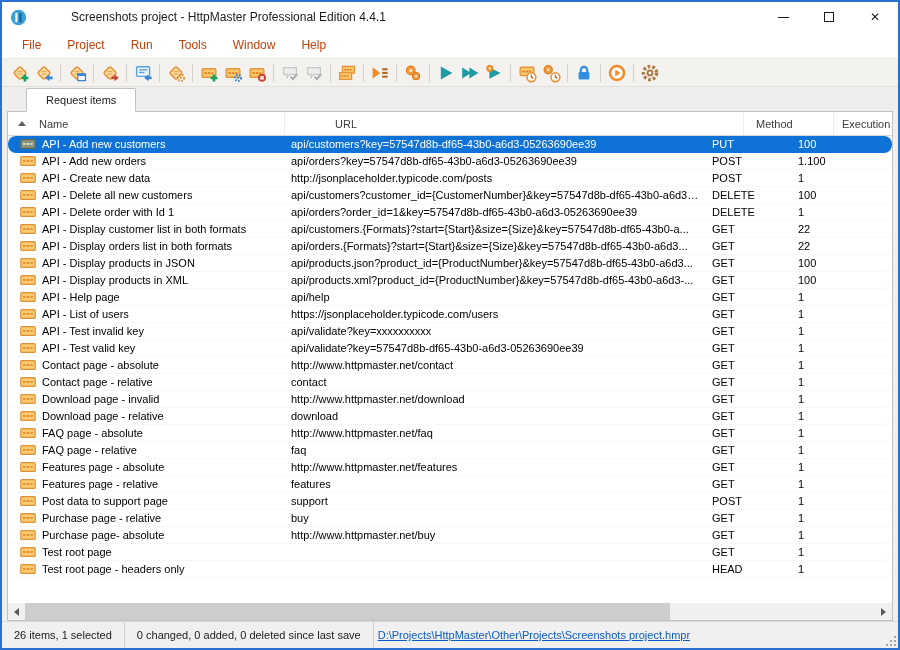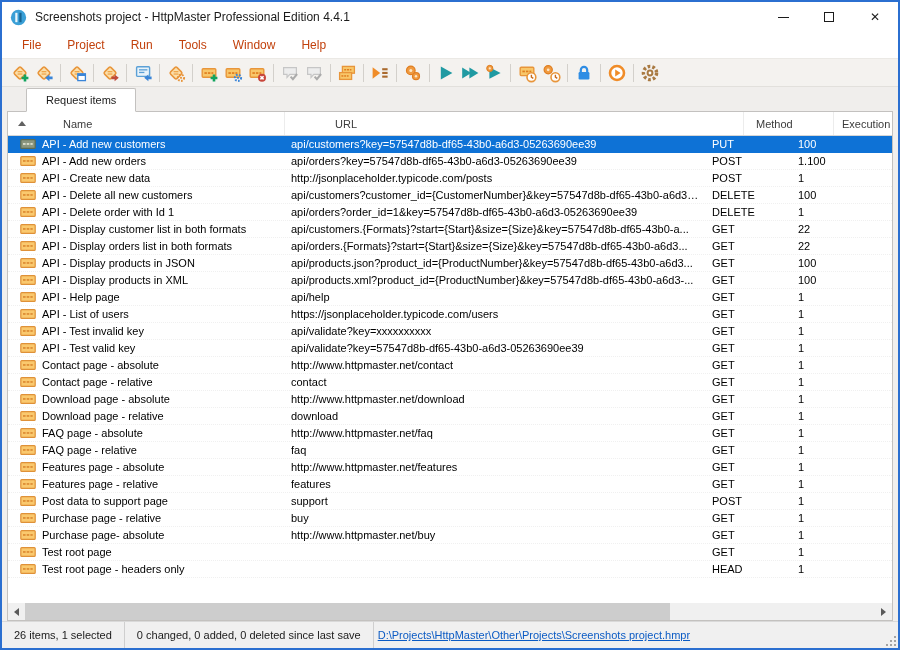--- a/index.html
+++ b/index.html
@@ -1,20 +1,20 @@
 <!DOCTYPE html>
 <html><head>
 <meta charset="utf-8">
 <style>
   * { box-sizing: border-box; margin: 0; padding: 0; }
   html,body { width:900px; height:650px; font-family:"Liberation Sans", sans-serif; background:#fff; }
   .window { width:900px; height:650px; border:2px solid #2b6fd0; background:#fff; display:flex; flex-direction:column; overflow:hidden; }
 
   
-  .titlebar { height:30px; flex:0 0 auto; display:flex; align-items:center; padding-left:8px; background:#fff; }
+  .titlebar { height:30px; flex:0 0 auto; display:flex; align-items:center; padding-left:8px; background:#fff;gap:36px; }
   .app-logo { width:17px; height:17px; flex:0 0 auto; }
   .title-text { font-size:12px; color:#1b1b1b; margin-left:8px; flex:1; white-space:nowrap; }
   .win-controls { display:flex; height:100%; }
   .win-btn { width:46px; height:100%; display:flex; align-items:center; justify-content:center; font-size:12px; color:#1b1b1b; }
   .min-glyph { width:11px; height:1px; background:#1b1b1b; }
   .max-glyph { width:10px; height:10px; border:1px solid #1b1b1b; }
 
   
   .menubar { height:26px; flex:0 0 auto; display:flex; align-items:stretch; padding-left:7px; background:#fff; font-size:12px; color:#c2410c; }
   .menu-item { padding:0 13px; display:flex; align-items:center; }
@@ -26,29 +26,29 @@
 
   
   .tabstrip { height:24px; flex:0 0 auto; background:#f0eeec; display:flex; align-items:flex-end; padding-left:24px; }
   .tab { height:24px; margin-bottom:-1px; position:relative; z-index:2; background:#fff; border:1px solid #c3c1bf; border-bottom:1px solid #fff; border-radius:2px 2px 0 0; padding:0 19px; font-size:11px; line-height:22px; color:#1b1b1b; }
 
   
   .content { flex:1 1 auto; min-height:0; padding:0 5px; background:#f1efed; }
   .table-wrap { height:100%; display:flex; flex-direction:column; border:1px solid #c3c1bf; background:#fff; min-height:0; }
   .thead { height:24px; flex:0 0 auto; display:flex; align-items:stretch; background:#fff; border-bottom:1px solid #d6d6d6; font-size:11px; color:#3c3c3c; }
   .hcell { display:flex; align-items:center; border-right:1px solid #ececec; overflow:hidden; white-space:nowrap; }
-  .hc-name { width:277px; padding-left:10px;gap:24px; }
+  .hc-name { width:277px; padding-left:10px; }
   .hc-name .hlabel { margin-left:13px; }
   .hc-url { width:415px; padding-left:6px;margin-left:44px; }
   .hc-method { width:90px; padding-left:12px; }
   .hc-count { flex:1; padding-left:8px; border-right:none; }
   .sort-arrow { width:0; height:0; border-left:4px solid transparent; border-right:4px solid transparent; border-bottom:5px solid #616161; }
 
   .tbody { flex:0 0 auto; }
-  .trow { height:17px; display:flex; align-items:center; font-size:11px; color:#000; border-bottom:1px dotted #f0f0f0; white-space:nowrap; }
+  .trow { height:17px; display:flex; align-items:center; font-size:11px; color:#000; border-bottom:1px dotted #f0f0f0; white-space:nowrap;border-radius:8px; }
   .trow.selected { background:#0e72d6; color:#fff; border-bottom-color:transparent; }
   .cell { overflow:hidden; text-overflow:ellipsis; white-space:nowrap; }
   .c-icon { width:34px; padding-left:12px; flex:0 0 auto; display:flex; align-items:center; overflow:visible; }
   .c-icon svg { display:block; }
   .c-name { width:243px; flex:0 0 auto; }
   .c-url { width:415px; flex:0 0 auto; padding-left:6px; }
   .c-method { width:90px; flex:0 0 auto; padding-left:12px; }
   .c-count { flex:1; padding-left:8px; }
   .tbody-fill { flex:1 1 auto; background:#fff; }
 
@@ -577,21 +577,21 @@
             <span class="cell c-icon">
               <svg width="16" height="16" viewBox="0 0 16 16">
                 <rect x="0.8" y="3.6" width="14.4" height="8.8" rx="1" fill="#fac96e" stroke="#df9138" stroke-width="1.2"></rect>
                 <g fill="#df9138">
                   <rect x="3" y="7" width="2.6" height="1.9"></rect>
                   <rect x="6.7" y="7" width="2.6" height="1.9"></rect>
                   <rect x="10.4" y="7" width="2.3" height="1.9"></rect>
                 </g>
               </svg>
             </span>
-            <span class="cell c-name">Download page - absolute</span>
+            <span class="cell c-name">Download page - invalid</span>
             <span class="cell c-url">http://www.httpmaster.net/download</span>
             <span class="cell c-method">GET</span>
             <span class="cell c-count">1</span>
           </div>
           <div class="trow">
             <span class="cell c-icon">
               <svg width="16" height="16" viewBox="0 0 16 16">
                 <rect x="0.8" y="3.6" width="14.4" height="8.8" rx="1" fill="#fac96e" stroke="#df9138" stroke-width="1.2"></rect>
                 <g fill="#df9138">
                   <rect x="3" y="7" width="2.6" height="1.9"></rect>

